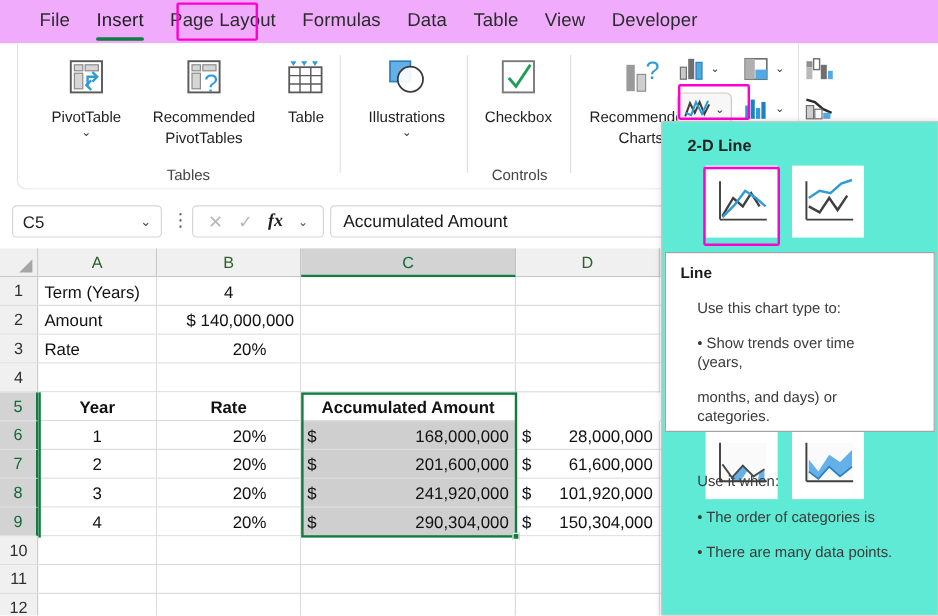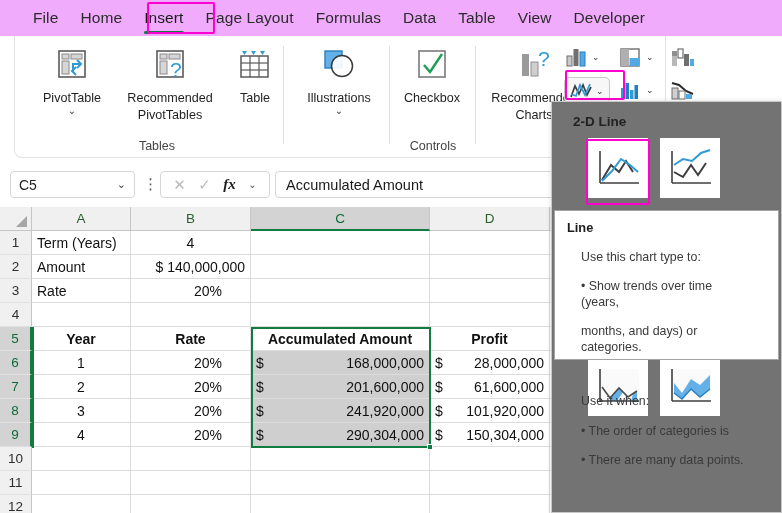--- a/index.html
+++ b/index.html
@@ -135,21 +135,21 @@
   }
   .selrange .handle{
     position:absolute; right:-4px; bottom:-4px; width:6px; height:6px;
     background:#107c41; border:1px solid #fff;
   }
   .selhdr-underline{ position:absolute; background:#107c41; }
 
   
   .gallery {
     position:absolute; left:551px; top:101px; width:231px; height:412px;
-    background:#737373; border:1px solid #c8c8c8;
+    background:#5eead4; border:1px solid #c8c8c8;
     box-shadow: 1px 1px 6px rgba(0,0,0,.18);
   }
   .gal-title {
     position:absolute; left:21px; font-size:13.5px; font-weight:bold; color:#222;
   }
   .gal-item {
     position:absolute; width:60px; height:60px; background:#fff;
     display:flex; align-items:center; justify-content:center;
   }
   .gal-sep { position:absolute; left:20px; width:190px; height:1px; background:#dcdcdc; }
@@ -165,21 +165,20 @@
   .tooltip p { margin:14px; }
   .tooltip .gap { height:11px; }
 </style>
 </head>
 <body>
 
 <div id="app">
 
   <div class="tabbar">
     <div class="tab"><span>File</span></div>
-    <div class="tab"><span>Home</span></div>
     <div class="tab active"><span>Insert</span><span class="underline"></span></div>
     <div class="tab"><span>Page Layout</span></div>
     <div class="tab"><span>Formulas</span></div>
     <div class="tab"><span>Data</span></div>
     <div class="tab"><span>Table</span></div>
     <div class="tab"><span>View</span></div>
     <div class="tab"><span>Developer</span></div>
   </div>
 
   <div class="ribbon">
@@ -391,21 +390,20 @@
 
     <div class="cell" style="left:32px; top:96px; width:99px;"></div>
     <div class="cell" style="left:131px; top:96px; width:120px;"></div>
     <div class="cell" style="left:251px; top:96px; width:179px;"></div>
     <div class="cell" style="left:430px; top:96px; width:120px;"></div>
     <div class="cell" style="left:550px; top:96px; width:232px; border-right:none;"></div>
 
     <div class="cell c b" style="left:32px; top:120px; width:99px;">Year</div>
     <div class="cell c b" style="left:131px; top:120px; width:120px;">Rate</div>
     <div class="cell c b" style="left:251px; top:120px; width:179px;">Accumulated Amount</div>
-    <div class="cell c b" style="left:430px; top:120px; width:120px;">Profit</div>
     <div class="cell" style="left:550px; top:120px; width:232px; border-right:none;"></div>
 
     <div class="cell c" style="left:32px; top:144px; width:99px;">1</div>
     <div class="cell r" style="left:131px; top:144px; width:120px; padding-right:28px;">20%</div>
     <div class="cell money shaded" style="left:251px; top:144px; width:179px;">
       <span class="cur">$</span>
       <span>168,000,000</span>
     </div>
     <div class="cell money" style="left:430px; top:144px; width:120px;">
       <span class="cur">$</span>

